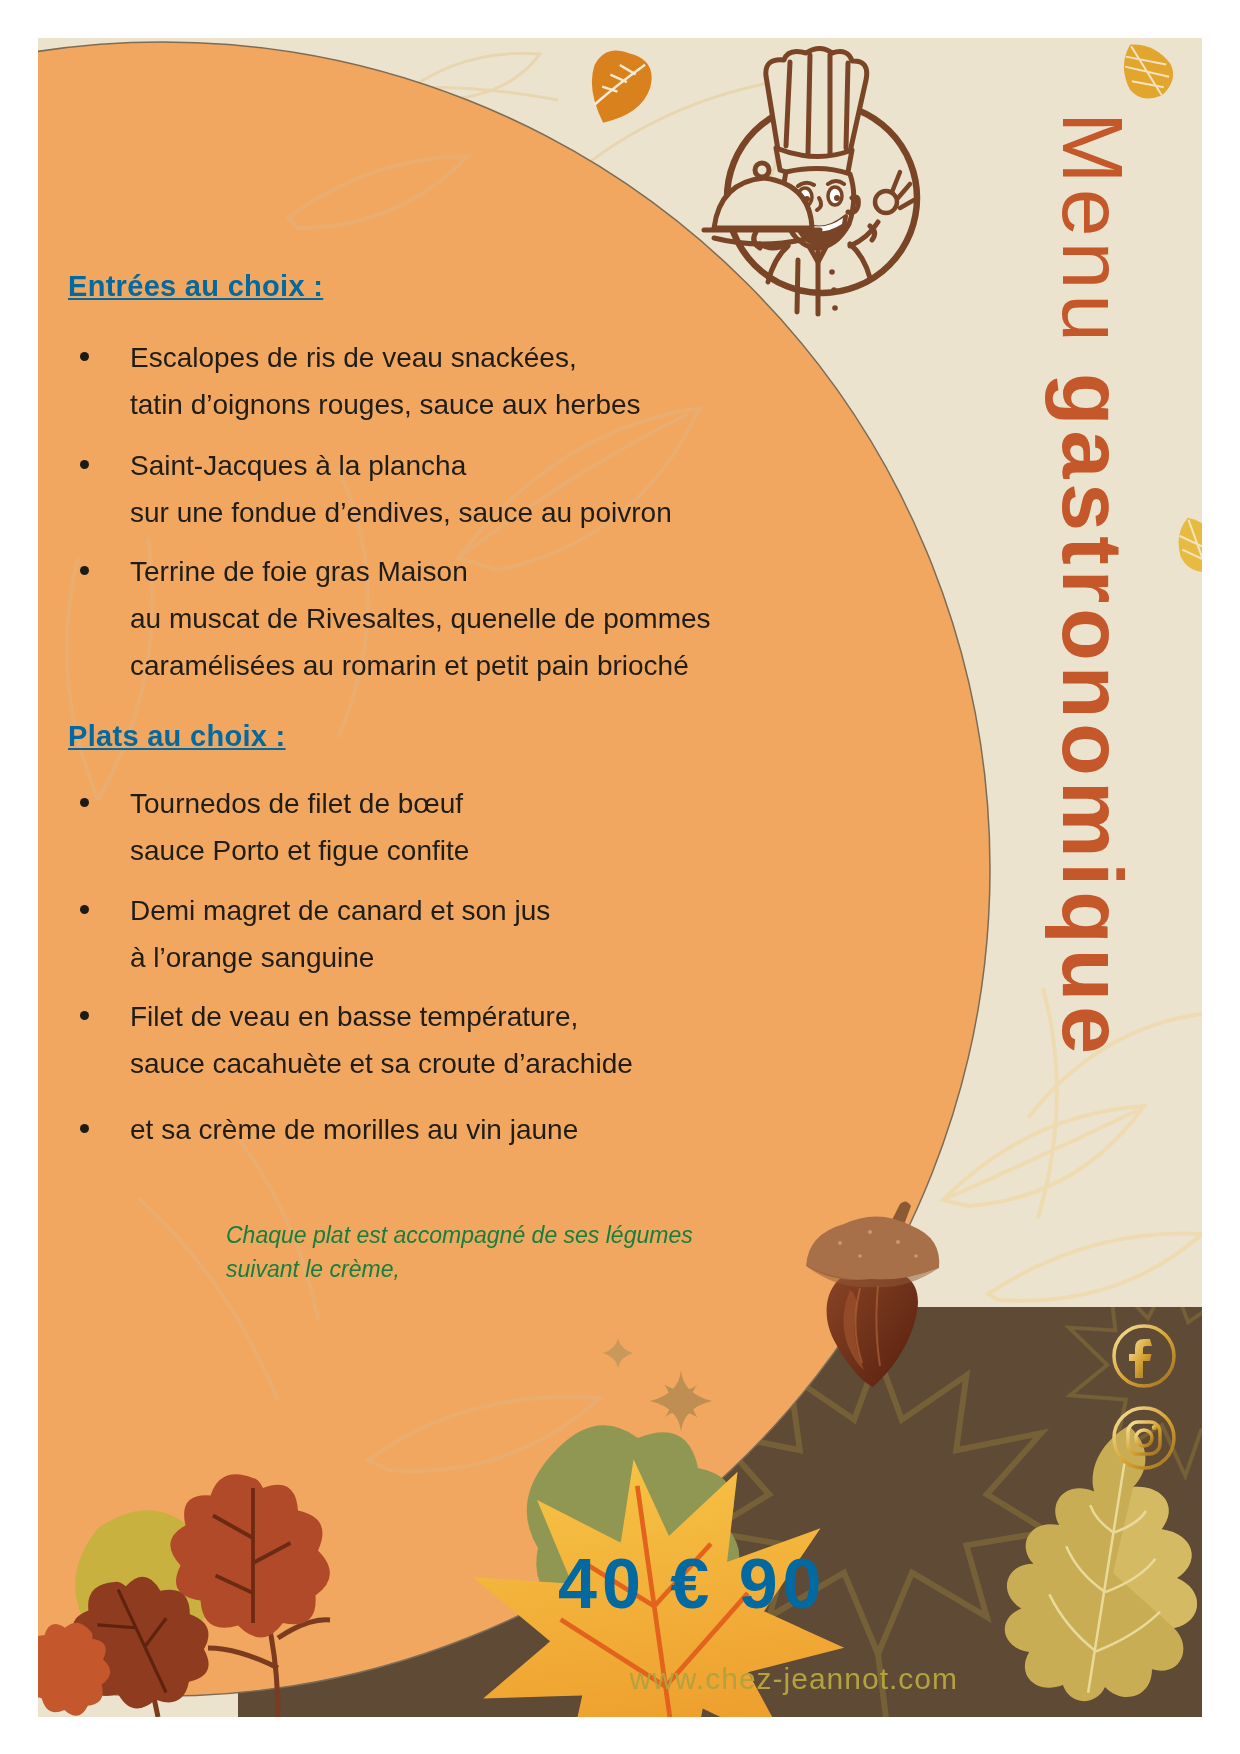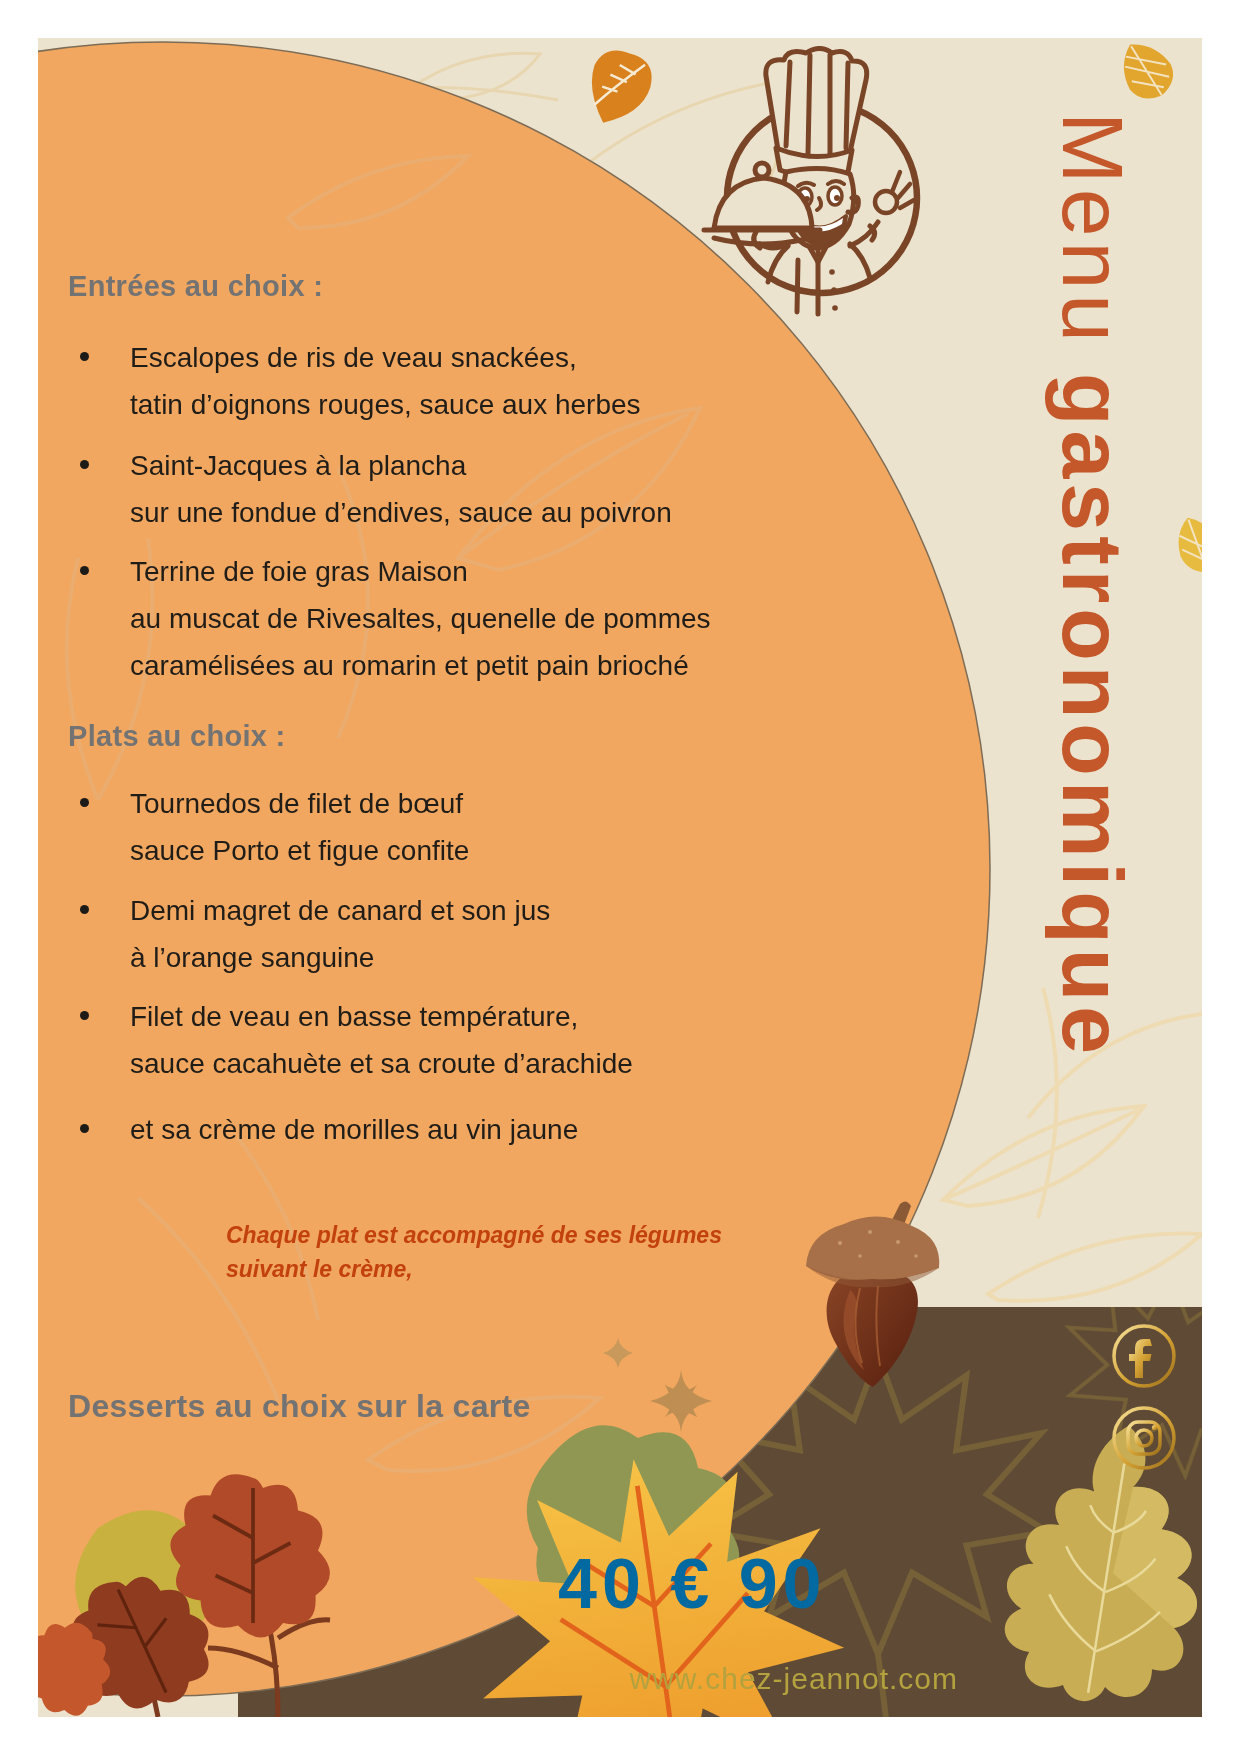--- a/index.html
+++ b/index.html
@@ -1,25 +1,25 @@
 <!DOCTYPE html>
 <html><head>
 <meta charset="utf-8">
 <style>
   html,body{margin:0;padding:0;background:#ffffff;}
   body{width:1240px;height:1754px;position:relative;font-family:"Liberation Sans",sans-serif;overflow:hidden;}
   .card{position:absolute;left:38px;top:38px;width:1164px;height:1679px;background:#ece3cf;overflow:hidden;}
   .abs{position:absolute;}
   .bgsvg{position:absolute;left:0;top:0;}
-  .heading{position:absolute;left:30px;font-size:29px;font-weight:700;color:#737373;letter-spacing:.3px;white-space:nowrap;z-index:5;}
+  .heading{position:absolute;left:30px;font-size:29px;font-weight:700;color:#0369a1;letter-spacing:.3px;white-space:nowrap;z-index:5;text-decoration:underline;}
   .heading.big{font-size:32px;}
   .item{position:absolute;left:84px;font-size:28px;line-height:47px;color:#201d19;z-index:5;}
   .item .bullet{position:absolute;left:-42px;top:18px;width:9px;height:9px;border-radius:50%;background:#1d1b18;}
   .ln{display:block;white-space:nowrap;margin-left:8px;}
-  .note{position:absolute;left:180px;top:1180px;font-size:23px;line-height:34px;font-weight:700;font-style:italic;color:#c2410c;z-index:5;}
+  .note{position:absolute;left:180px;top:1180px;font-size:23px;line-height:34px;font-weight:400;font-style:italic;color:#15803d;z-index:5;}
   .vtitle{position:absolute;left:1012px;top:74px;writing-mode:vertical-rl;font-size:86px;line-height:1;letter-spacing:5px;color:#c4582a;z-index:5;white-space:nowrap;}
   .vtitle .w1{font-weight:400;}
   .vtitle .w2{font-weight:700;margin-inline-start:26px;}
   .price{position:absolute;left:520px;top:1506px;width:440px;font-size:70px;font-weight:700;letter-spacing:5px;color:#0369a1;z-index:6;white-space:nowrap;}
   .website{position:absolute;left:500px;top:1624px;width:420px;text-align:right;font-size:30px;color:#b3a23e;letter-spacing:1px;z-index:6;white-space:nowrap;}
   .social{position:absolute;left:1072px;width:68px;height:68px;z-index:7;cursor:pointer;}
   .fb{top:1284px;} .ig{top:1366px;}
   svg{display:block;}
 </style>
 </head>
@@ -181,21 +181,20 @@
   <div class="item" style="top:1068px">
     <span class="bullet"></span>
     <span class="ln">et sa crème de morilles au vin jaune</span>
   </div>
 
   <div class="note">
     <span class="ln">Chaque plat est accompagné de ses légumes</span>
     <span class="ln">suivant le crème,</span>
   </div>
 
-  <div class="heading big" style="top:1350px">Desserts au choix sur la carte</div>
 
   <svg class="abs" style="left:565px;top:1300px;z-index:5" width="30" height="30" viewBox="0 0 30 30">
     <path d="M15,0 Q17,11 30,15 Q17,19 15,30 Q13,19 0,15 Q13,11 15,0 Z" fill="#c9995c"></path>
   </svg>
   <svg class="abs" style="left:612px;top:1332px;z-index:5" width="62" height="62" viewBox="0 0 62 62">
     <g fill="#bf8e52">
       <path d="M31,0 Q33,24 62,31 Q33,38 31,62 Q29,38 0,31 Q29,24 31,0 Z"></path>
       <path transform="rotate(45 31 31)" d="M31,8 Q32.5,26 54,31 Q32.5,36 31,54 Q29.5,36 8,31 Q29.5,26 31,8 Z"></path>
     </g>
   </svg>

